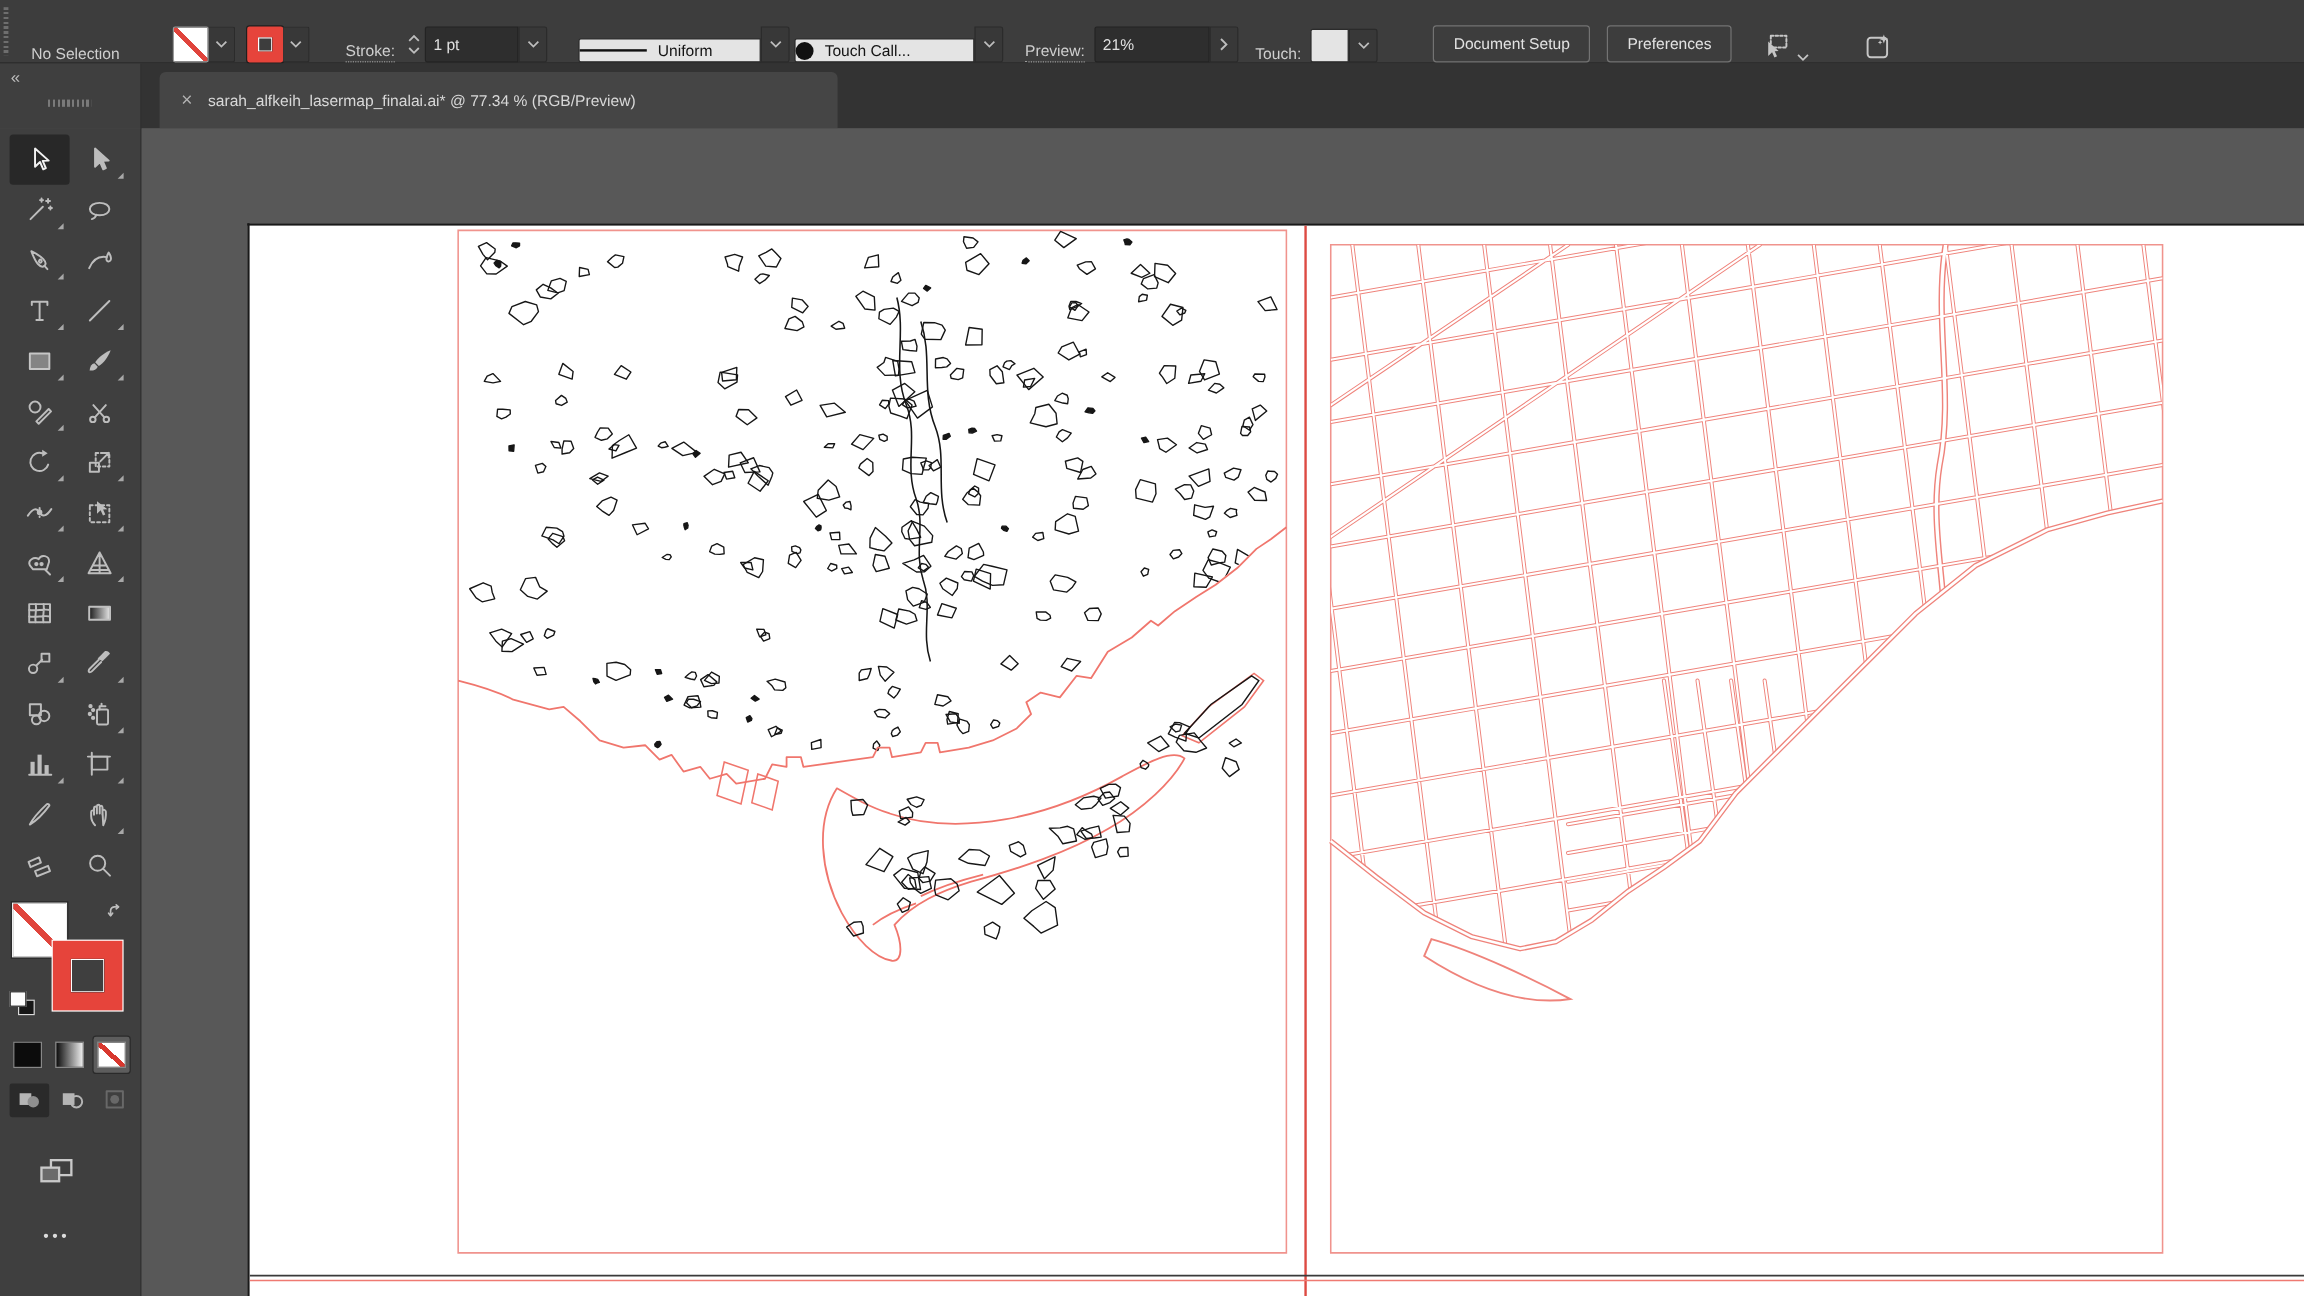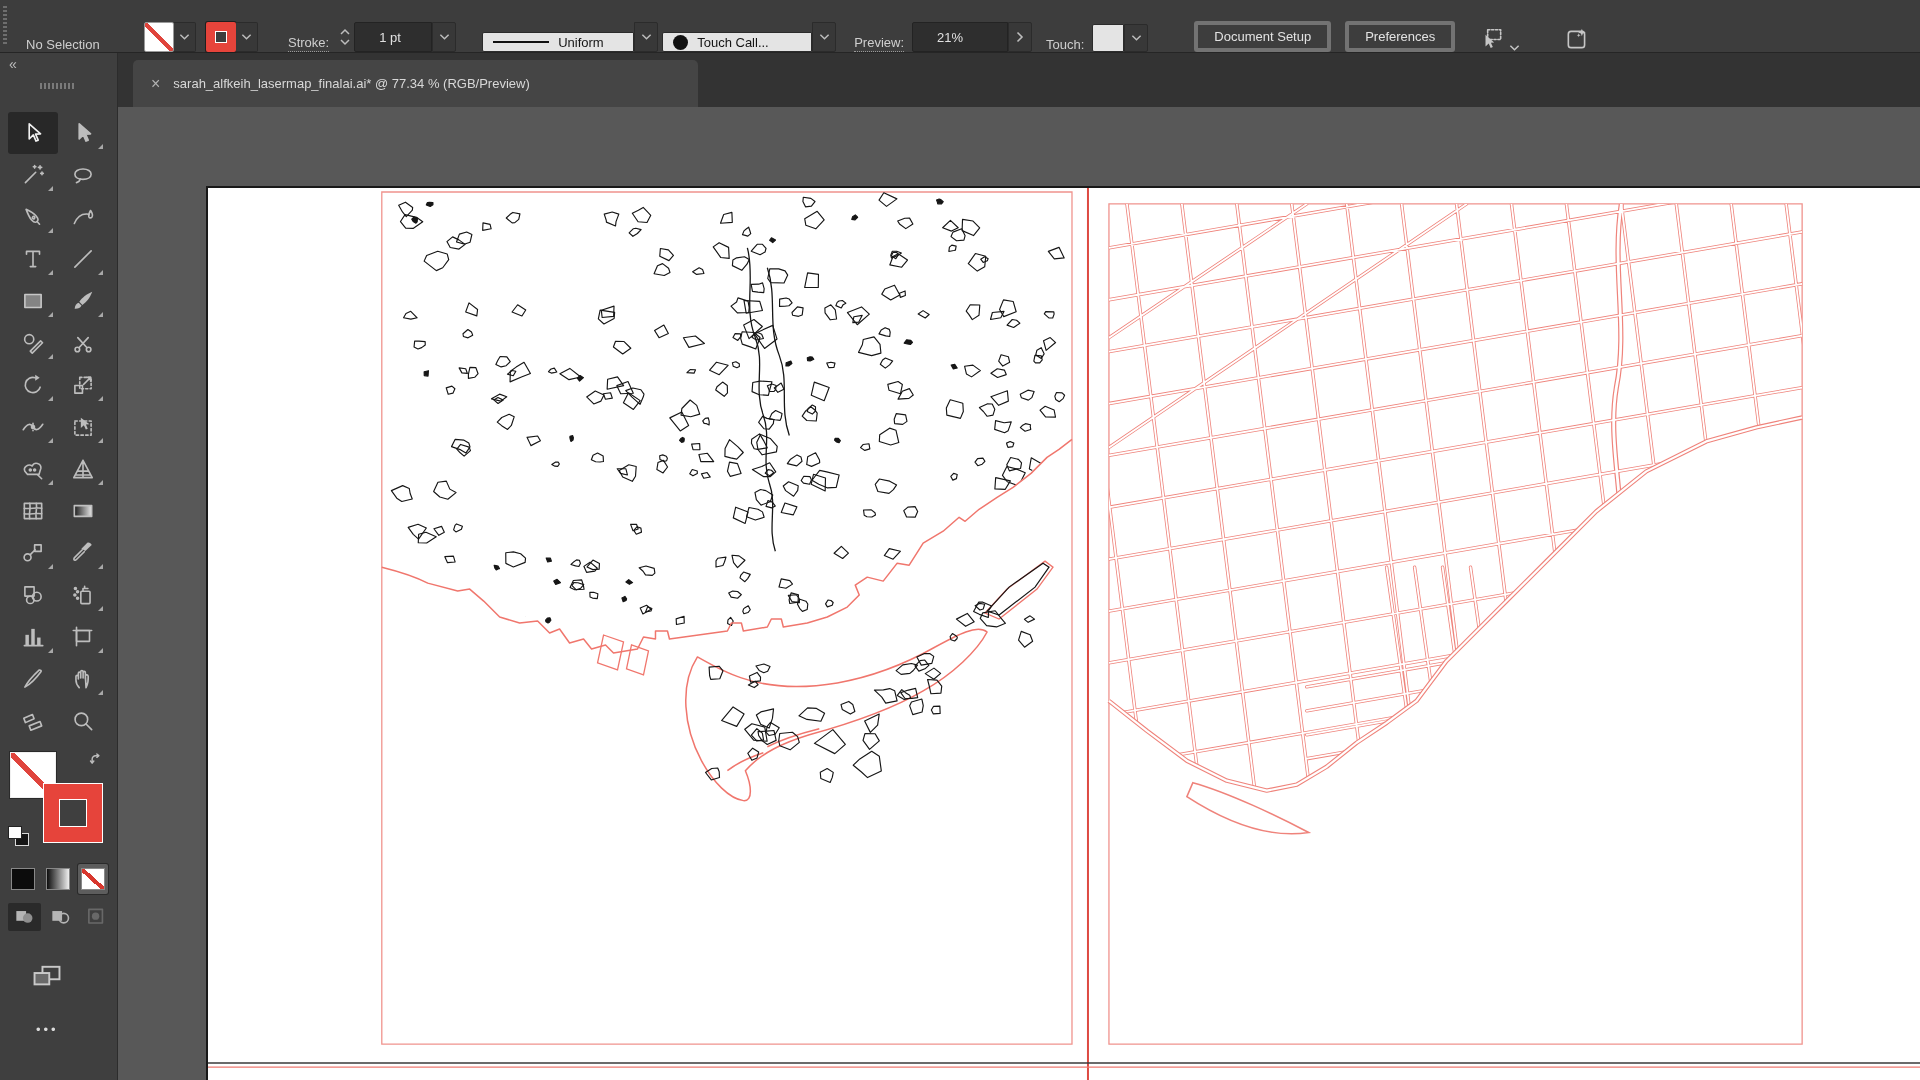--- a/index.html
+++ b/index.html
@@ -20,29 +20,29 @@
   .strokeswatch{width:30px;height:30px;border:9px solid #e6443b;border-radius:2px;
     box-shadow:inset 0 0 0 1px #fff,0 0 0 1px #1f1f1f;background:#3d3d3d;}
   .chevbox{width:22px;height:30px;display:flex;align-items:center;justify-content:center;
     color:#bdbdbd;background:#383838;border:1px solid #2b2b2b;border-left:none;border-radius:0 2px 2px 0;}
   .lbl{color:#cfcfcf;margin:0 8px 0 0;}
   .lbl.dotted{border-bottom:1px dotted #9a9a9a;padding-bottom:1px;}
   .stepper{width:15px;height:30px;display:flex;flex-direction:column;align-items:center;
     justify-content:center;gap:2px;color:#bdbdbd;margin-right:2px;}
   .stepper svg{display:block}
   .well{height:30px;background:#2e2e2e;border:1px solid #232323;border-radius:2px 0 0 2px;
-    color:#e0e0e0;display:flex;align-items:center;padding:0 24px;}
+    color:#e0e0e0;display:flex;align-items:center;padding:0 6px;}
   .lightdd{height:20px;background:#e4e4e4;border:1px solid #2b2b2b;border-radius:2px 0 0 2px;
-    color:#141414;display:flex;align-items:center;gap:9px;padding:0 10px;}
+    color:#141414;display:flex;align-items:center;gap:9px;padding:0 0;}
   .lineprev{width:56px;height:2.5px;background:#111;}
   .brushdot{width:15px;height:15px;border-radius:50%;background:#111;}
   .arrbox{width:24px;height:30px;display:flex;align-items:center;justify-content:center;
     color:#bdbdbd;background:#383838;border:1px solid #2b2b2b;border-radius:0 2px 2px 0;}
   .stylesw{width:32px;height:28px;background:#e4e4e4;border:1px solid #2b2b2b;border-radius:2px 0 0 2px;}
-  .tbbtn{height:31px;padding:0 16px;background:#3d3d3d;border:4px solid #737373;border-radius:3px;
+  .tbbtn{height:31px;padding:0 16px;background:#3d3d3d;border:1px solid #737373;border-radius:3px;
     color:#e2e2e2;font-size:13px;display:flex;align-items:center;margin-left:14px;cursor:default;}
   .tbicon{color:#c6c6c6;display:flex;align-items:center;}
 
   
   .tabstrip{position:absolute;left:0;top:53px;width:1920px;height:54px;background:#333333;}
   .toolhead{position:absolute;left:0;top:0;width:118px;height:54px;background:#3f3f3f;
     border-right:1px solid #2c2c2c;color:#b5b5b5;}
   .collapse{position:absolute;left:9px;top:3px;font-size:14px;letter-spacing:-1px;color:#bdbdbd;}
   .toolgrip{position:absolute;left:40px;top:30px;width:36px;height:6px;
     background:repeating-linear-gradient(90deg,#7a7a7a 0 2px,transparent 2px 4px);}

